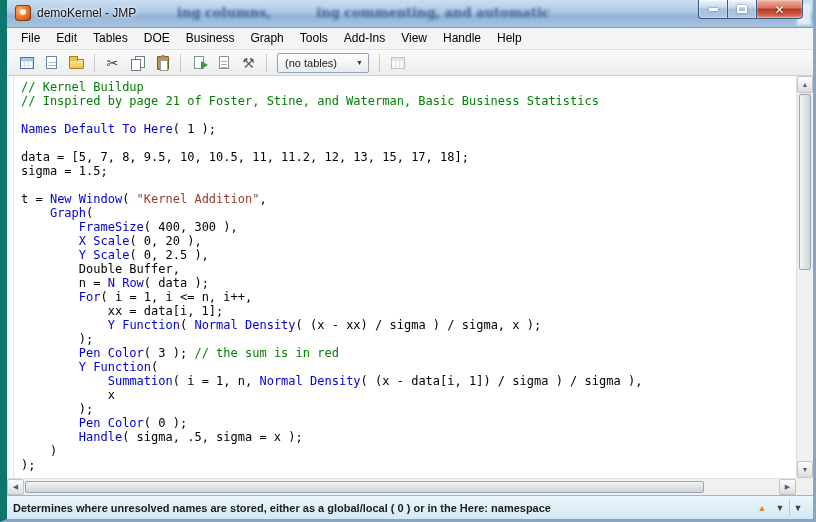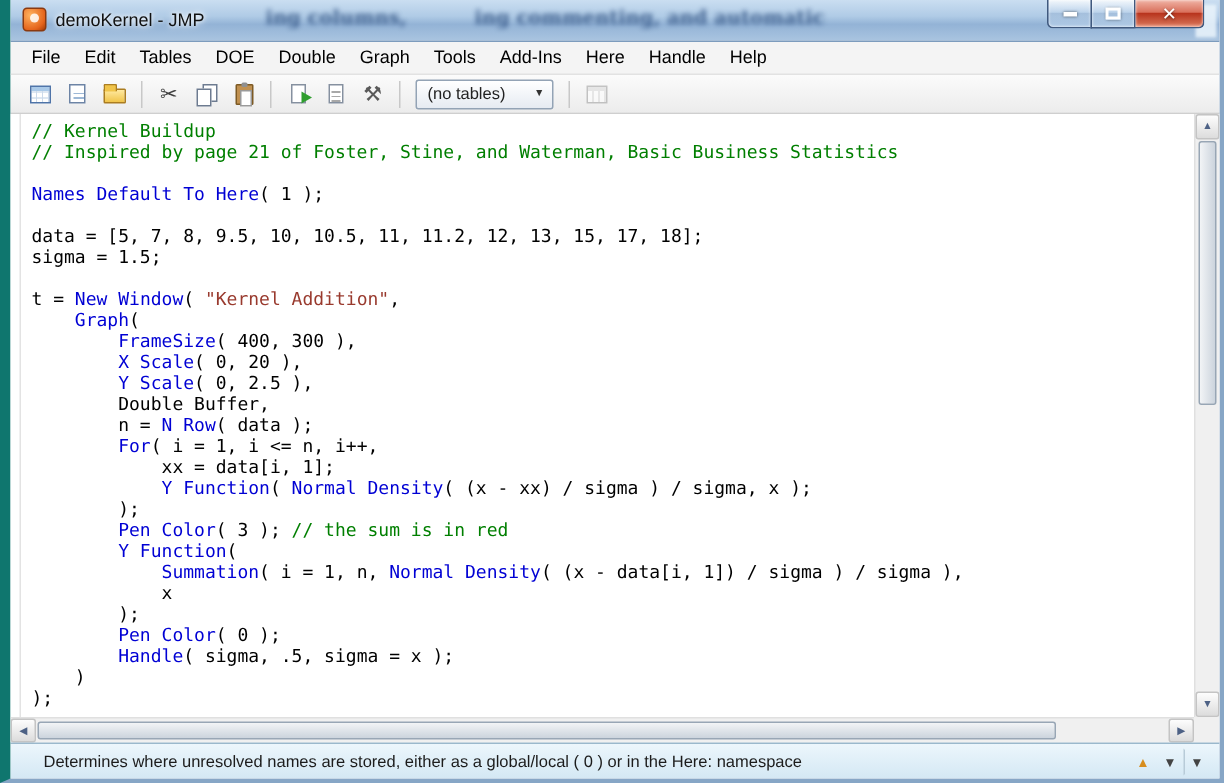--- a/index.html
+++ b/index.html
@@ -110,21 +110,21 @@
   .v-thumb { margin:1px 2px; height:176px; border:1px solid #98a6b5; border-radius:2px;
              background:linear-gradient(90deg,#f2f4f6,#ccd4dd); }
   .h-thumb { margin:2px 1px; width:86%; border:1px solid #98a6b5; border-radius:2px;
              background:linear-gradient(#f2f4f6,#ccd4dd); }
 
   
   .statusbar { height:24px; flex:0 0 auto; border-top:1px solid #9ab8cc;
                background:linear-gradient(#ecf6fc,#d4e8f4); display:flex; align-items:center;
                padding:0 6px; font-size:11px; color:#1c1c1c; }
   .sb-sig { white-space:pre; }
-  .sb-desc { white-space:pre; margin-left:16px; }
+  .sb-desc { white-space:pre; margin-left:0;font-weight:bold; }
   .sb-spacer { flex:1; }
   .sb-btn { width:18px; height:18px; display:flex; align-items:center; justify-content:center;
             font-size:9px; color:#444; border:1px solid transparent; border-radius:2px; }
   .sb-btn.first { color:#d78d1e; }
   .sb-btn.last { border-left:1px solid #b8cbd8; border-radius:0; }
 </style>
 </head>
 <body>
 
 <div class="window">
@@ -147,25 +147,25 @@
           <span class="g-close"></span>
         </div>
     </div>
   </div>
 
   <div class="menubar">
       <div class="menu-item">File</div>
       <div class="menu-item">Edit</div>
       <div class="menu-item">Tables</div>
       <div class="menu-item">DOE</div>
-      <div class="menu-item">Double</div>
+      <div class="menu-item">Business</div>
       <div class="menu-item">Graph</div>
       <div class="menu-item">Tools</div>
       <div class="menu-item">Add-Ins</div>
-      <div class="menu-item">Here</div>
+      <div class="menu-item">View</div>
       <div class="menu-item">Handle</div>
       <div class="menu-item">Help</div>
     </div>
 
   <div class="toolbar">
       <div class="tb-btn">
         <span class="ic new-table-icon"></span>
       </div>
       <div class="tb-btn">
         <span class="ic new-script-icon"></span>

